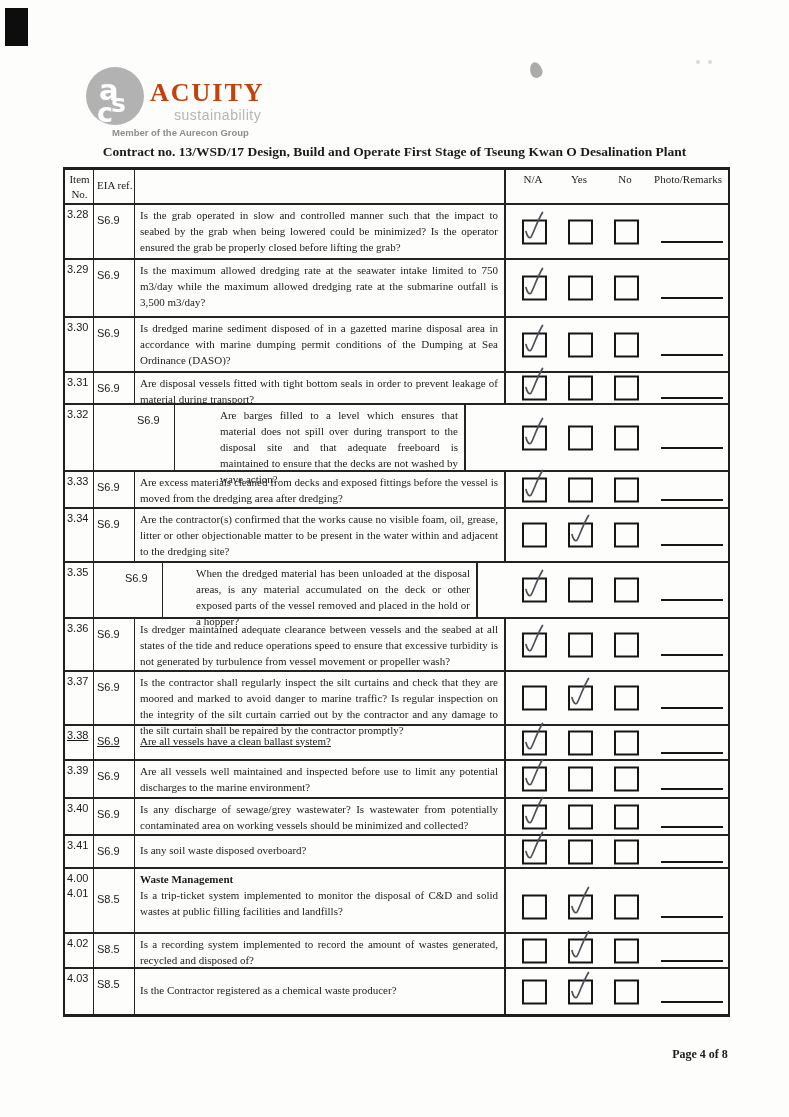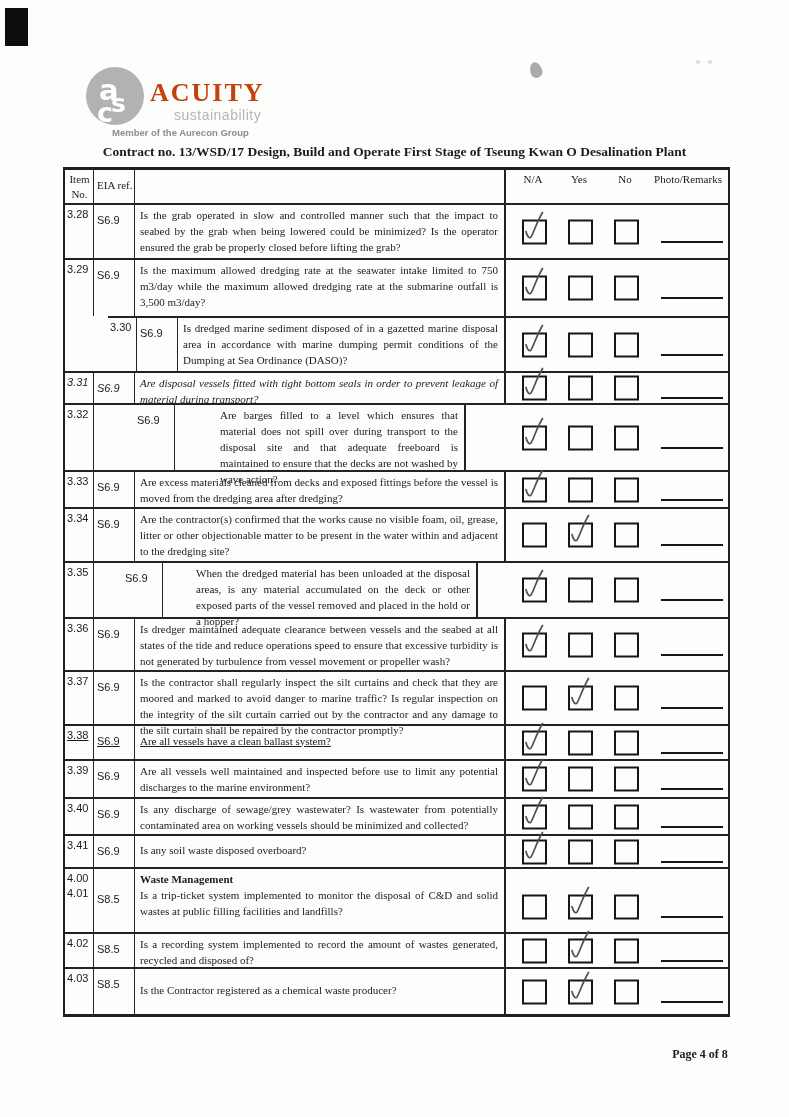--- a/index.html
+++ b/index.html
@@ -128,36 +128,36 @@
             <span class="cb b1">
               <svg class="ck" viewBox="0 0 28 36">
                 <path d="M6 22 C7 27 9.5 29.5 11 27.5 C13.5 24 16 14 22.5 3" fill="none" stroke="#4f4f59" stroke-width="1.7" stroke-linecap="round"></path>
               </svg>
             </span>
             <span class="cb b2"></span>
             <span class="cb b3"></span>
             <span class="rline"></span>
           </div>
         </div>
-        <div class="row" style="height: 55px; margin-left: 43px;">
+        <div class="row" style="height: 55px;">
           <div class="c-item">3.30</div>
           <div class="c-ref">S6.9</div>
           <div class="c-q"><span class="qt">Is dredged marine sediment disposed of in a gazetted marine disposal area in accordance with marine dumping permit conditions of the Dumping at Sea Ordinance (DASO)?</span></div>
           <div class="c-checks">
             <span class="cb b1">
               <svg class="ck" viewBox="0 0 28 36">
                 <path d="M6 22 C7 27 9.5 29.5 11 27.5 C13.5 24 16 14 22.5 3" fill="none" stroke="#4f4f59" stroke-width="1.7" stroke-linecap="round"></path>
               </svg>
             </span>
             <span class="cb b2"></span>
             <span class="cb b3"></span>
             <span class="rline"></span>
           </div>
         </div>
-        <div class="row" style="height: 32px; font-style: italic;">
+        <div class="row" style="height: 32px;">
           <div class="c-item">3.31</div>
           <div class="c-ref">S6.9</div>
           <div class="c-q"><span class="qt">Are disposal vessels fitted with tight bottom seals in order to prevent leakage of material during transport?</span></div>
           <div class="c-checks">
             <span class="cb b1">
               <svg class="ck" viewBox="0 0 28 36">
                 <path d="M6 22 C7 27 9.5 29.5 11 27.5 C13.5 24 16 14 22.5 3" fill="none" stroke="#4f4f59" stroke-width="1.7" stroke-linecap="round"></path>
               </svg>
             </span>
             <span class="cb b2"></span>

